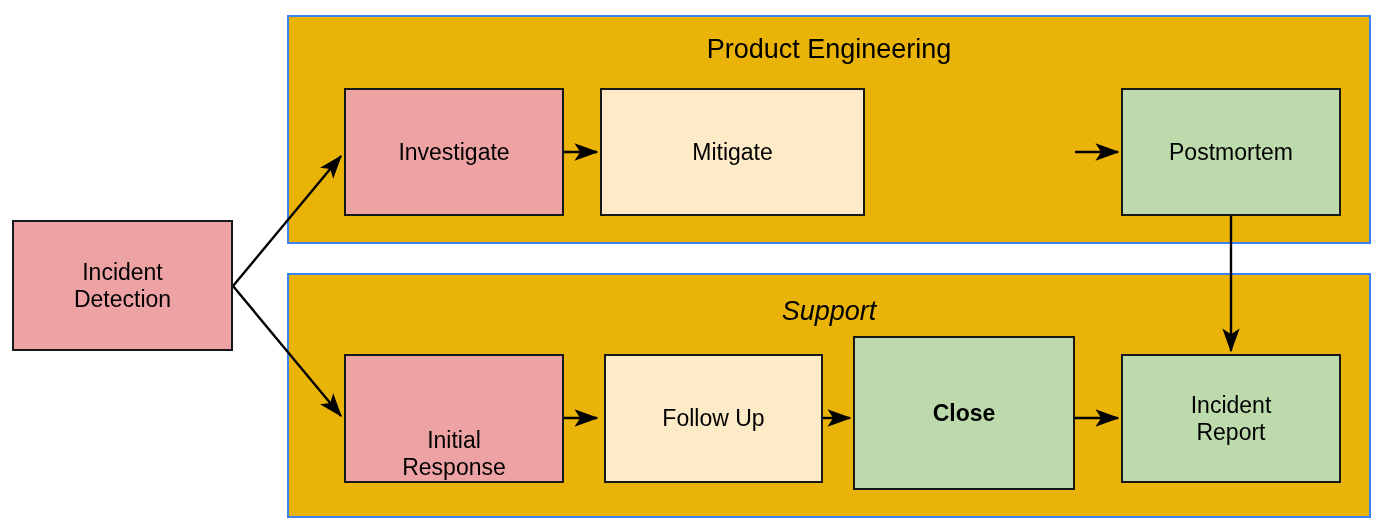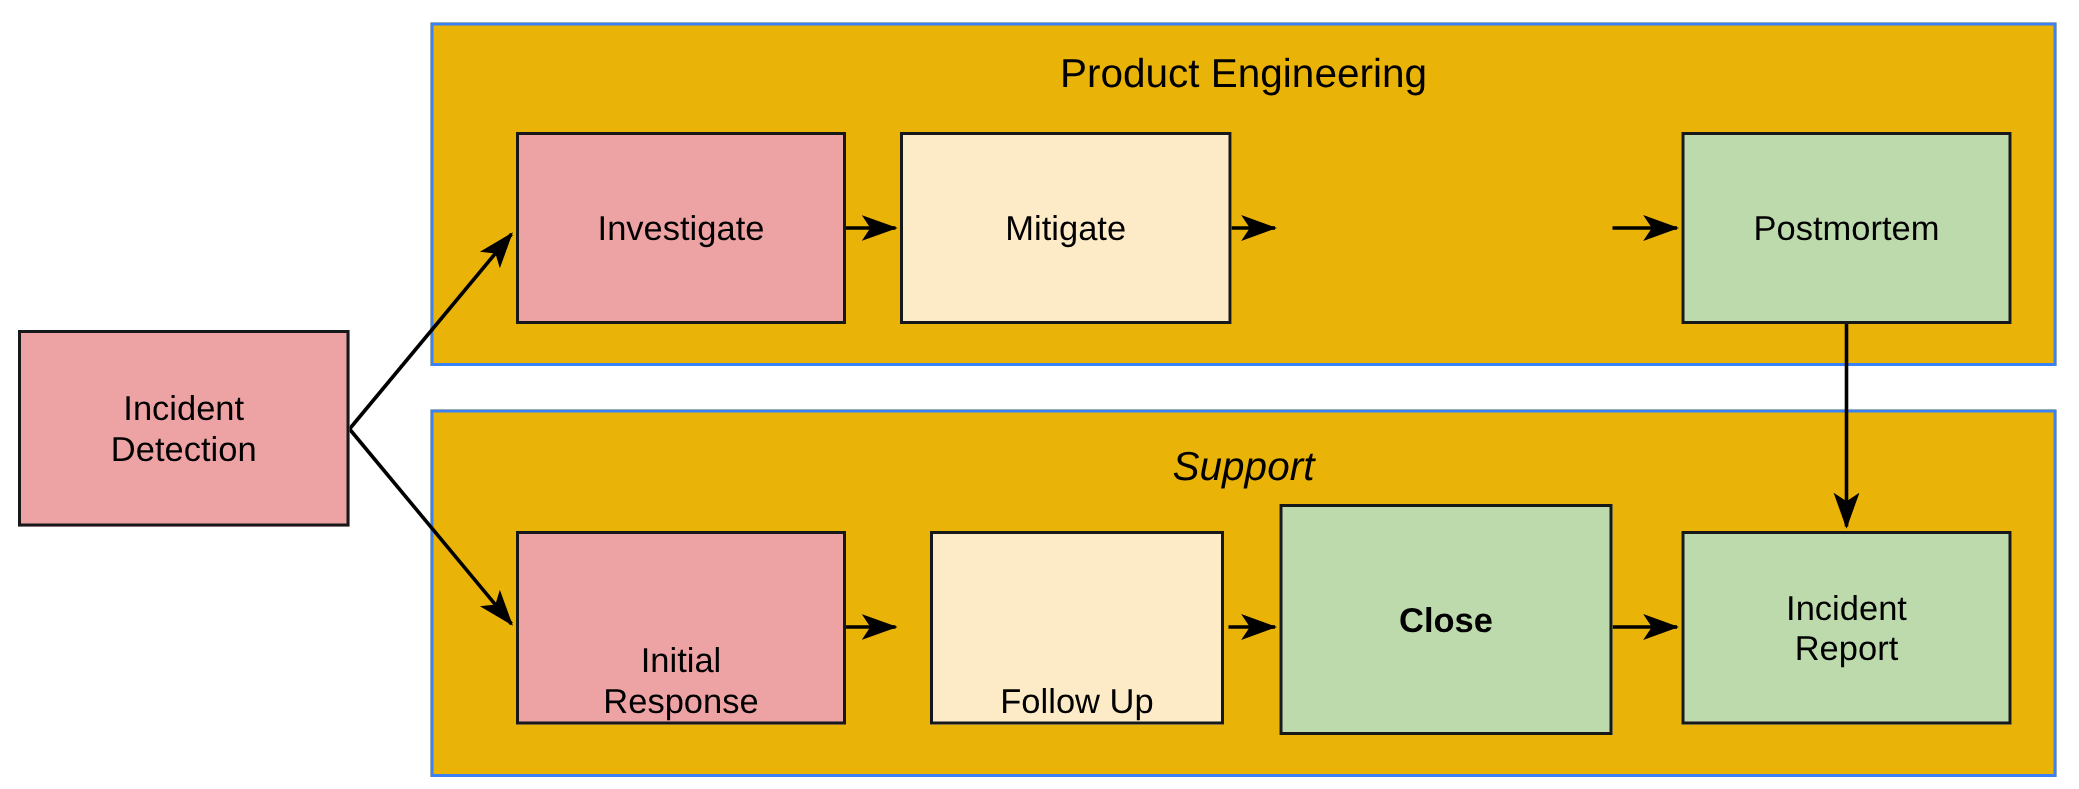--- a/index.html
+++ b/index.html
@@ -92,32 +92,32 @@
   </svg>
 
   <div class="node red" id="node-incident-detection" style="left: 12px; top: 220px; width: 221px; height: 131px;">
     <span>Incident
 Detection</span>
   </div>
 
   <div class="node red" id="node-investigate" style="left: 344px; top: 88px; width: 220px; height: 128px;">
     <span>Investigate</span>
   </div>
-  <div class="node yellow" id="node-mitigate" style="left: 600px; top: 88px; width: 221px; height: 128px; text-align: center;">
+  <div class="node yellow" id="node-mitigate" style="left: 600px; top: 88px; width: 265px; height: 128px; text-align: center;">
     <span>Mitigate</span>
   </div>
   <div class="node green" id="node-postmortem" style="left: 1121px; top: 88px; width: 220px; height: 128px;">
     <span>Postmortem</span>
   </div>
 
   <div class="node red" id="node-initial-response" style="left: 344px; top: 354px; width: 220px; height: 129px; align-items: flex-end;">
     <span>Initial
 Response</span>
   </div>
-  <div class="node yellow" id="node-follow-up" style="left: 620px; top: 354px; width: 196px; height: 129px; align-items: flex-end;">
+  <div class="node yellow" id="node-follow-up" style="left: 604px; top: 354px; width: 219px; height: 129px;">
     <span>Follow Up</span>
   </div>
   <div class="node green" id="node-close" style="left: 853px; top: 336px; width: 222px; height: 154px; font-weight: bold;">
     <span>Close</span>
   </div>
   <div class="node green" id="node-incident-report" style="left: 1121px; top: 354px; width: 220px; height: 129px;">
     <span>Incident
 Report</span>
   </div>
 

